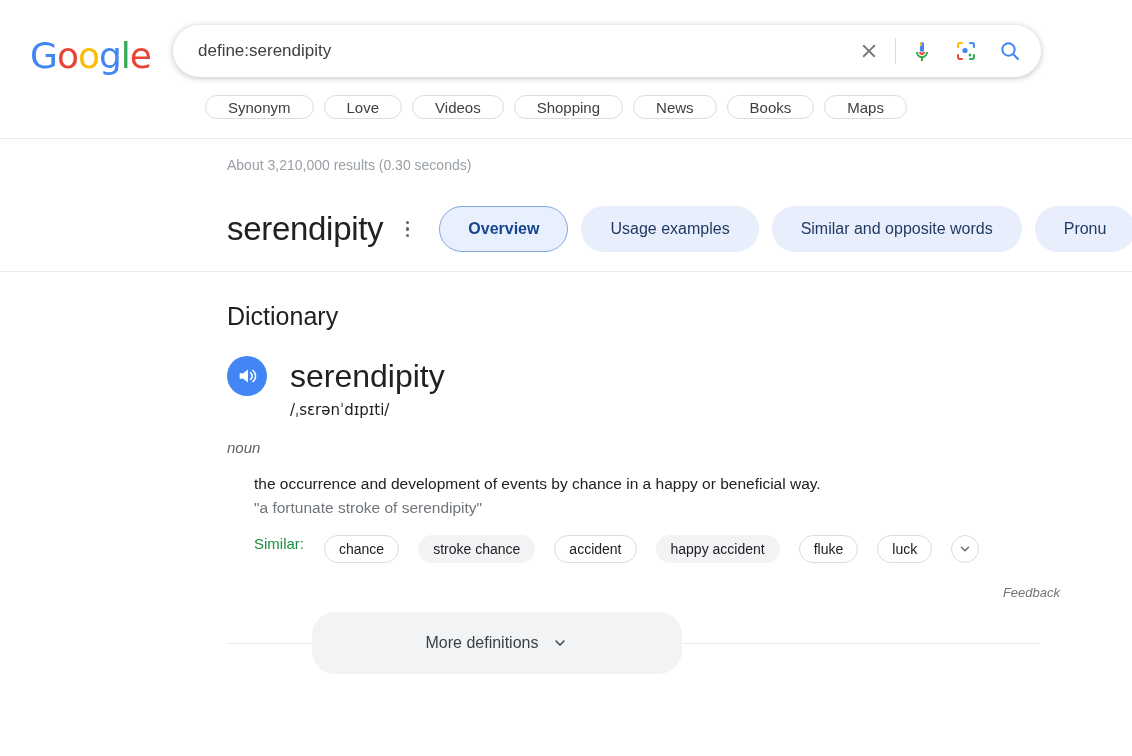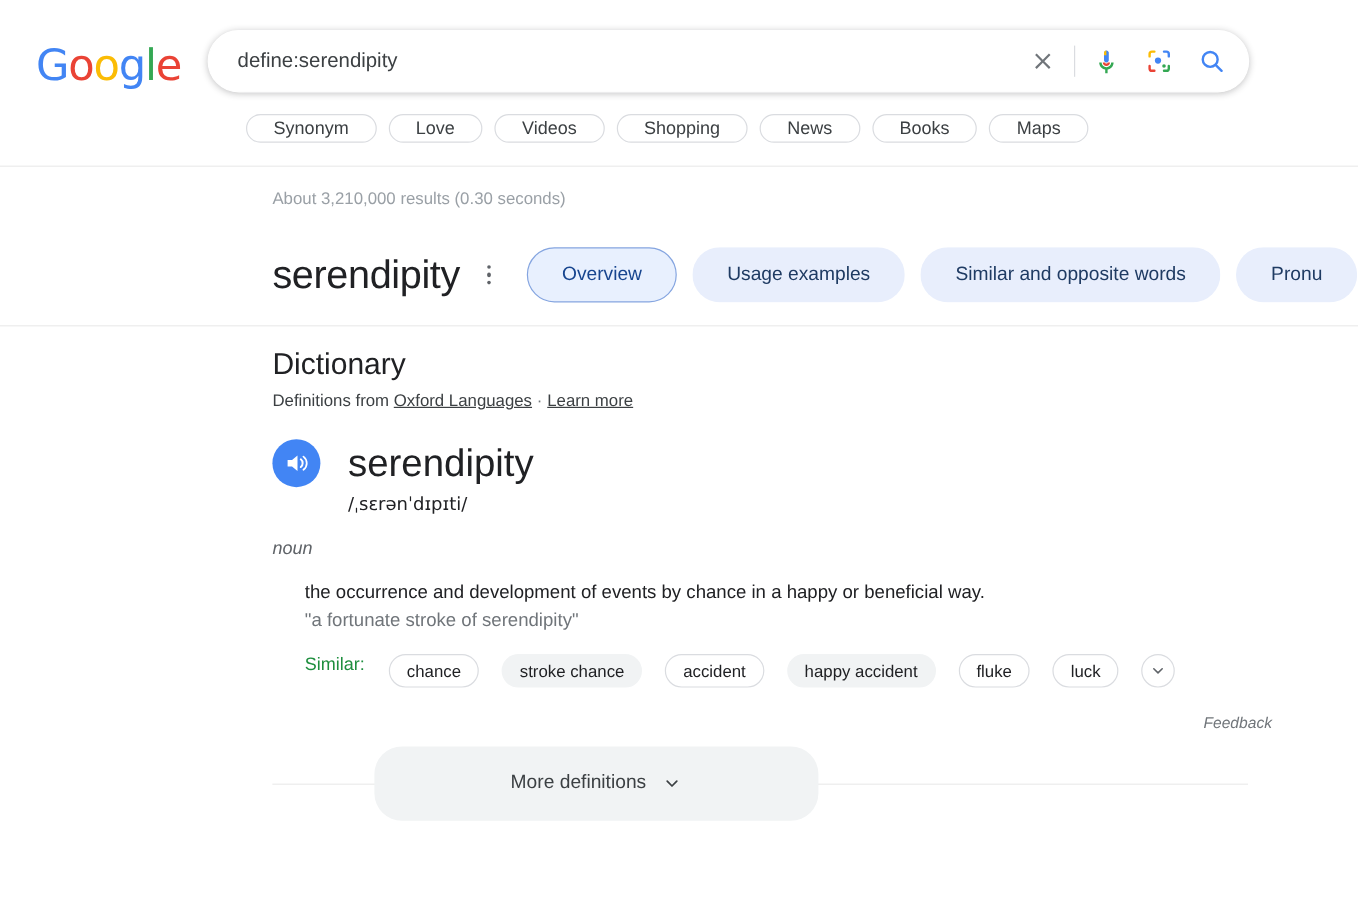--- a/index.html
+++ b/index.html
@@ -158,26 +158,27 @@
     display: flex;
     align-items: center;
     cursor: pointer;
     border: 1px solid transparent;
     flex: none;
   }
   .tab.selected {
     background: #e8f0fe;
     border: 1px solid #85a5e0;
     color: #17458f;
+    font-weight: bold;
   }
 
   
   .dict {
     padding-left: 227px;
-    margin-top: 18px;
+    margin-top: 30px;
   }
   .dict-title {
     font-size: 25px;
     color: #202124;
     font-weight: 400;
   }
   .dict-sub {
     margin-top: 6px;
     font-size: 14px;
     color: #3c4043;
@@ -410,23 +411,20 @@
         <span>Pronu</span>
       </div>
   </div>
 </div>
 
 <div class="divider-full"></div>
 
 <div class="dict">
   <div class="dict-title">Dictionary</div>
 
-  <div class="dict-sub">
-    <span>Definitions from </span><a>Oxford Languages</a><span class="dot">·</span><a>Learn more</a>
-  </div>
 
   <div class="entry-row">
     <div class="speaker">
       <svg width="22" height="22" viewBox="0 0 24 24">
         <path d="M4 9v6h4l5 4V5L8 9H4z" fill="#ffffff"></path>
         <path d="M16 8.5a4.5 4.5 0 0 1 0 7" stroke="#ffffff" stroke-width="1.8" fill="none" stroke-linecap="round"></path>
         <path d="M18.4 6a7.5 7.5 0 0 1 0 12" stroke="#ffffff" stroke-width="1.6" fill="none" stroke-linecap="round"></path>
       </svg>
     </div>
     <div class="entry-word">serendipity</div>

